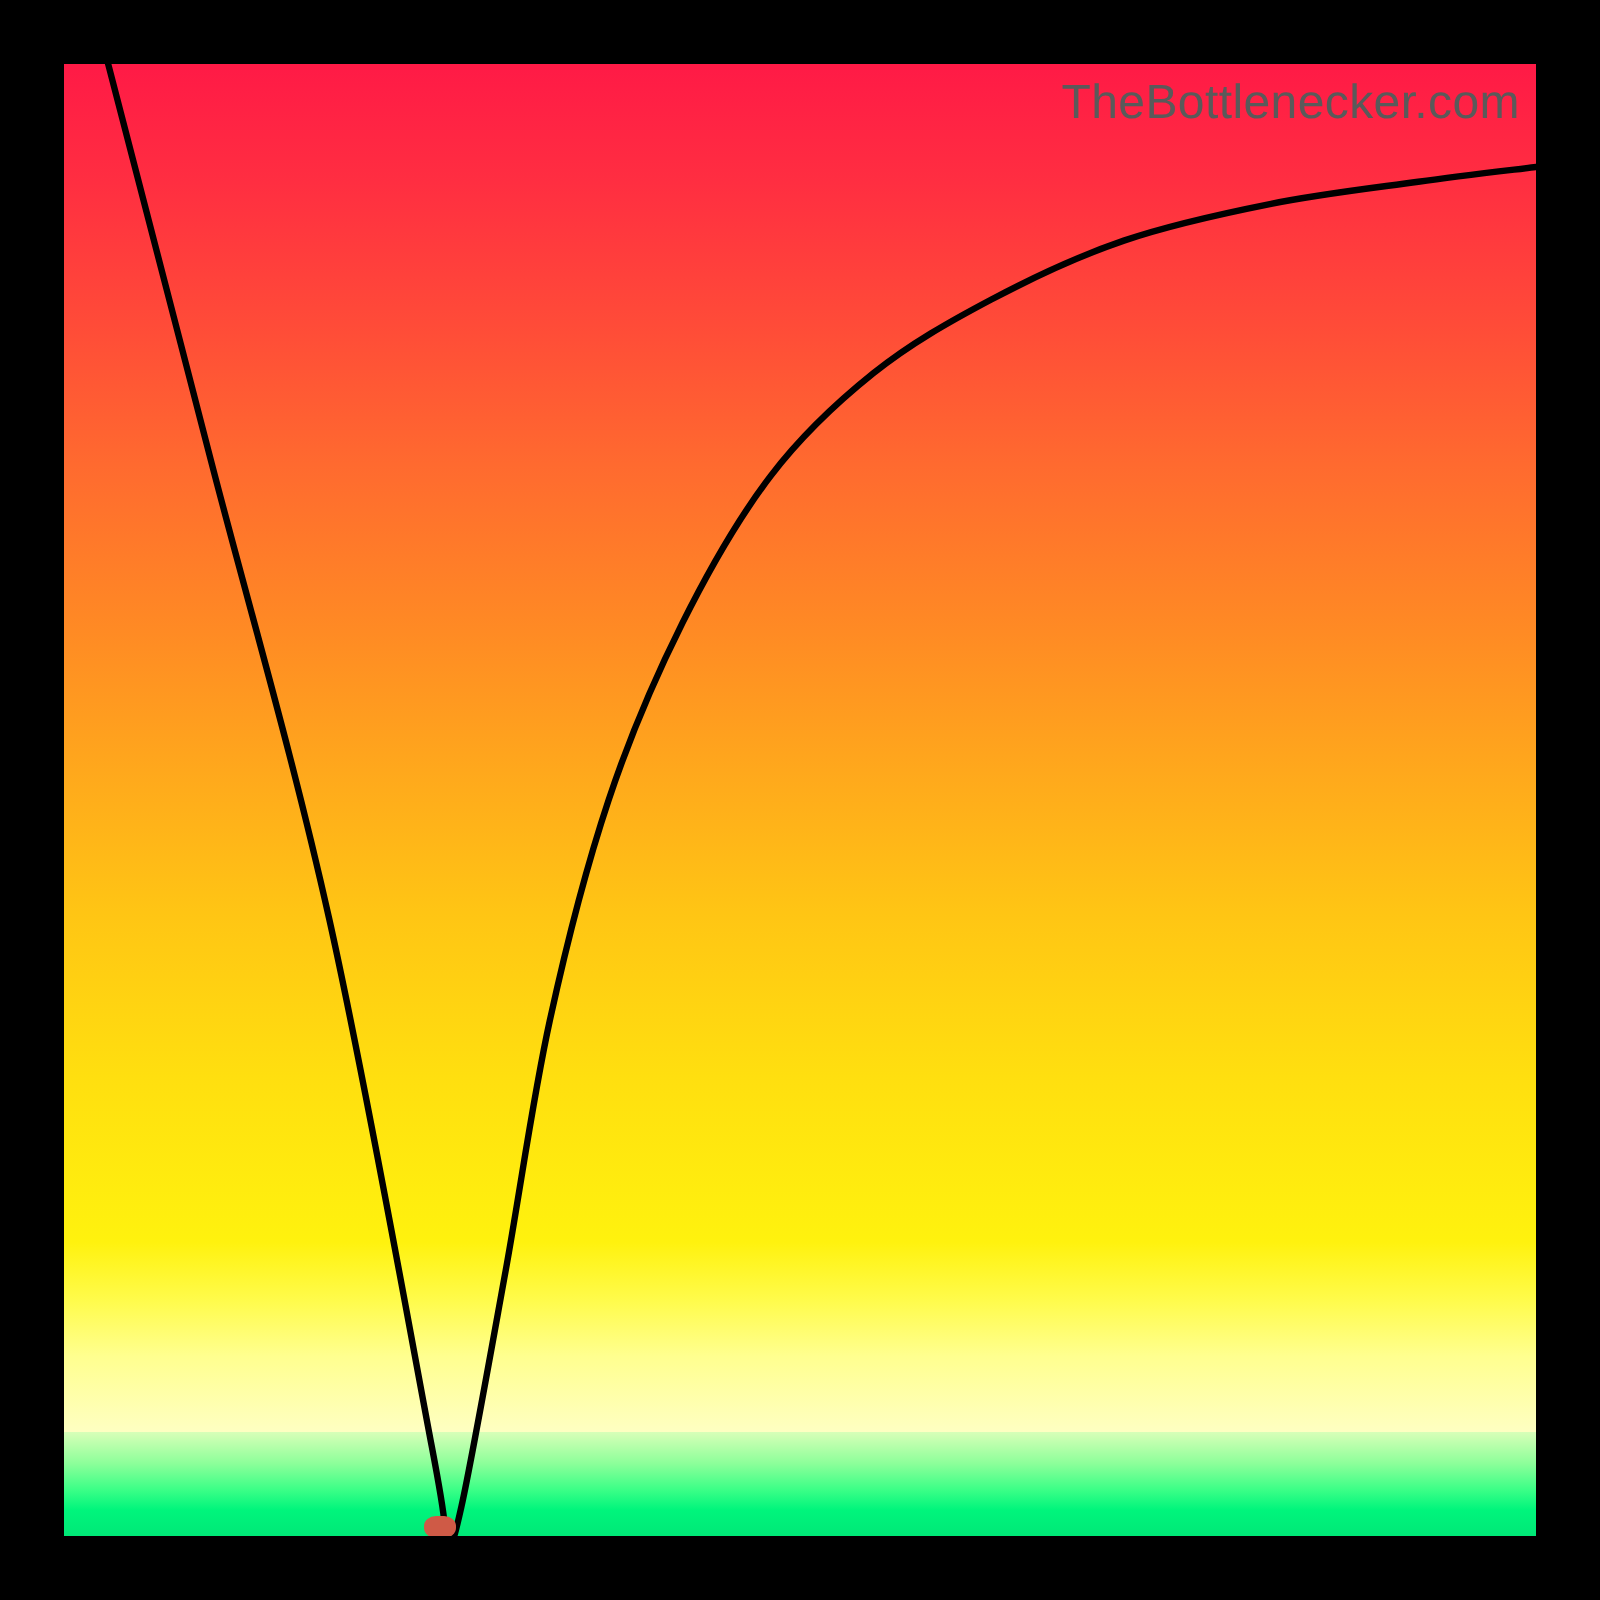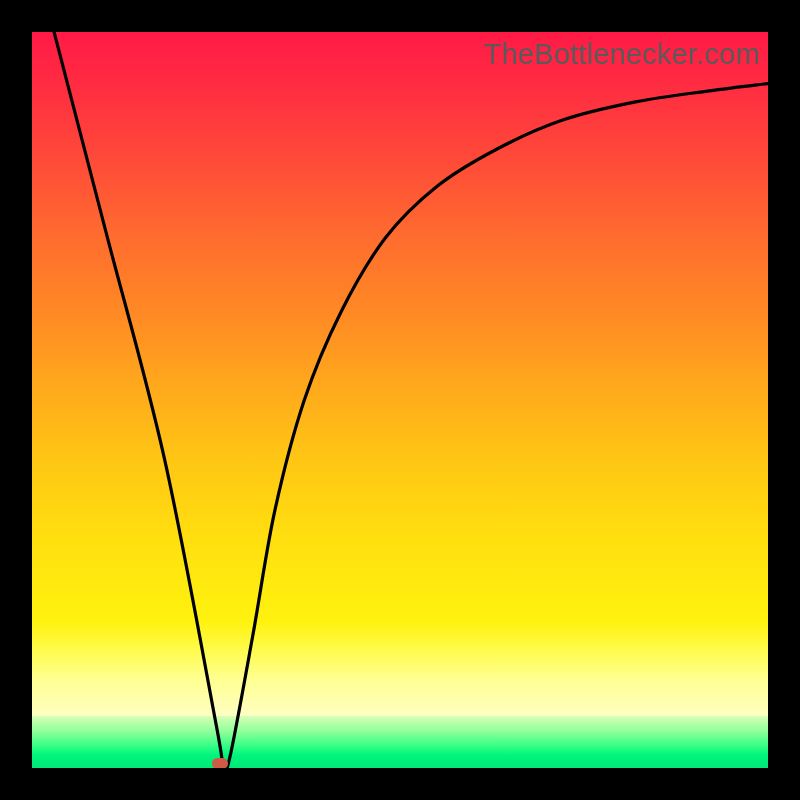--- a/index.html
+++ b/index.html
@@ -23,21 +23,21 @@
     top: 32px;
     width: 736px;
     height: 736px;
     overflow: hidden;
   }
   .watermark {
     position: absolute;
     top: 6px;
     right: 8px;
     color: #5a5a5a;
-    font-size: 29px;
+    font-size: 24px;
     letter-spacing: 0.2px;
     z-index: 5;
     font-weight: 500;
   }
   .gradient {
     position: absolute;
     inset: 0;
   }
   
   .grad-main {

